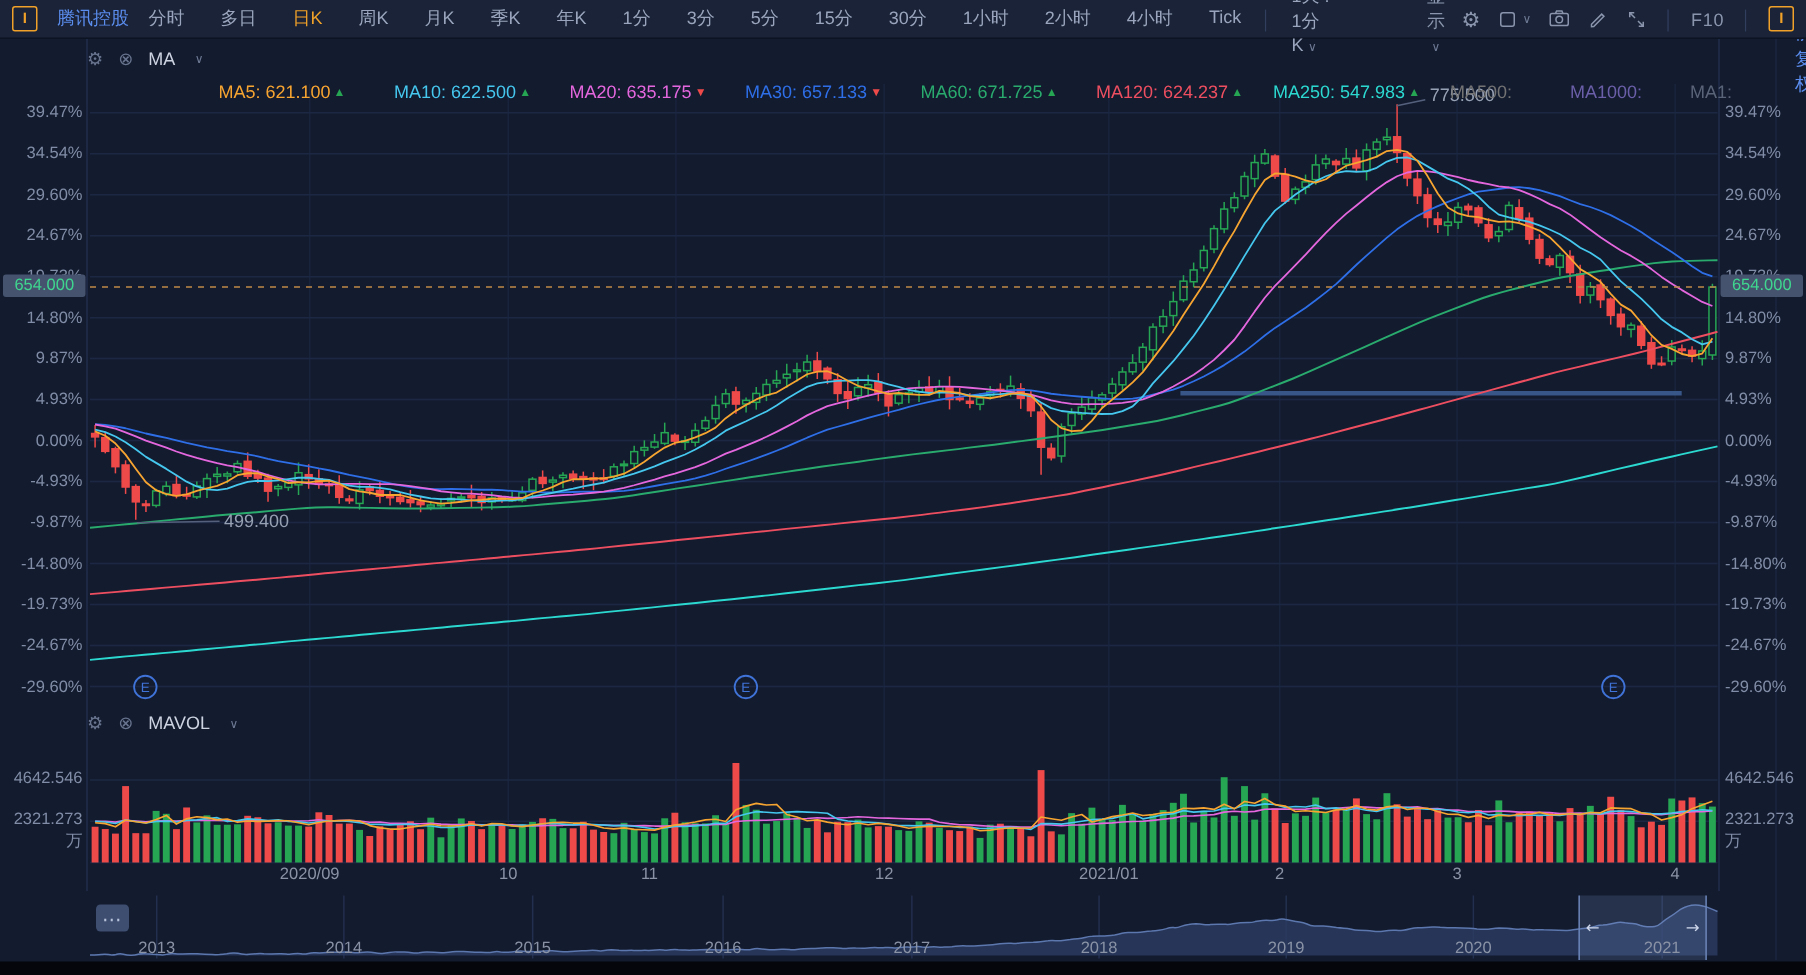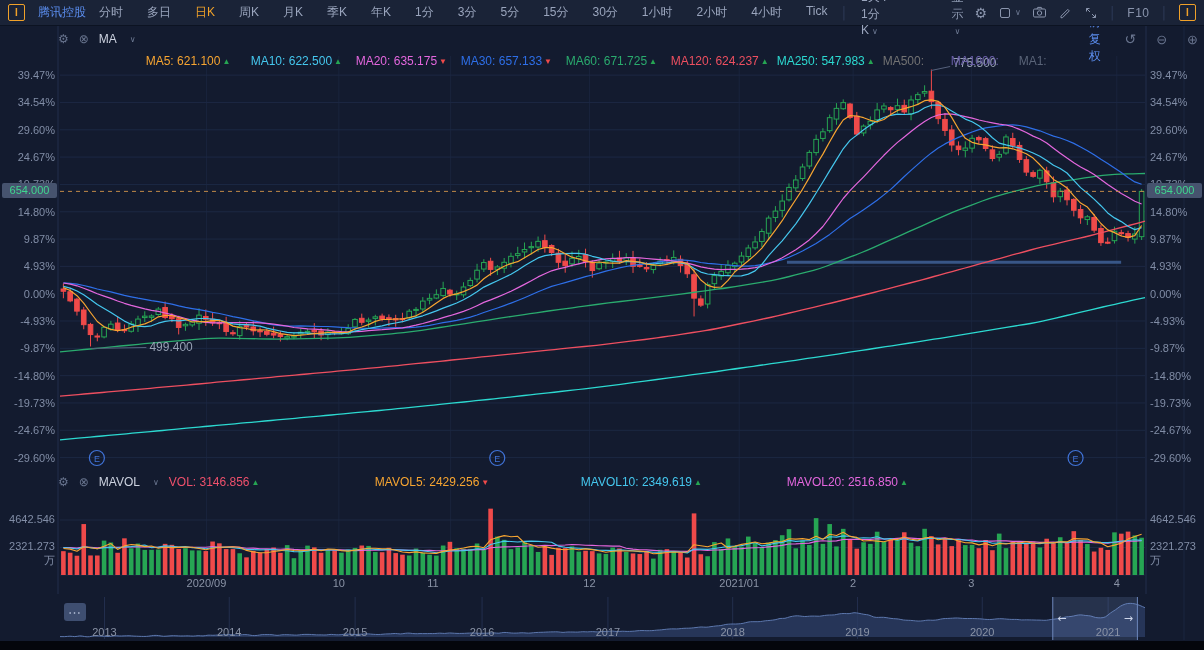--- a/index.html
+++ b/index.html
@@ -656,21 +656,21 @@
     <span class="sep">│</span>
     <span class="logo-box">I</span>
   </div>
 </div>
 
 <div class="ind-row" id="ma-row">
   <span class="ind-icon">⚙</span>
   <span class="ind-icon">⊗</span>
   <span class="ind-title">MA</span>
   <span class="chev">∨</span>
-  <span id="ma-items" style="display:flex;gap:8px;margin-top:44px;">
+  <span id="ma-items" style="display:flex;gap:20px;margin-top:44px;">
       <span class="ind-item ma-col"><span style="color: rgb(247, 165, 49);">MA5: 621.100</span><span class="arrow" style="color: rgb(38, 165, 83);">▲</span></span>
       <span class="ind-item ma-col"><span style="color: rgb(69, 199, 238);">MA10: 622.500</span><span class="arrow" style="color: rgb(38, 165, 83);">▲</span></span>
       <span class="ind-item ma-col"><span style="color: rgb(228, 103, 222);">MA20: 635.175</span><span class="arrow" style="color: rgb(239, 74, 74);">▼</span></span>
       <span class="ind-item ma-col"><span style="color: rgb(46, 111, 232);">MA30: 657.133</span><span class="arrow" style="color: rgb(239, 74, 74);">▼</span></span>
       <span class="ind-item ma-col"><span style="color: rgb(42, 171, 110);">MA60: 671.725</span><span class="arrow" style="color: rgb(38, 165, 83);">▲</span></span>
       <span class="ind-item ma-col"><span style="color: rgb(238, 79, 96);">MA120: 624.237</span><span class="arrow" style="color: rgb(38, 165, 83);">▲</span></span>
       <span class="ind-item ma-col"><span style="color: rgb(44, 217, 208);">MA250: 547.983</span><span class="arrow" style="color: rgb(38, 165, 83);">▲</span></span>
       <span class="ind-item" style="color: #737373; min-width: 60px;">MA500:</span>
       <span class="ind-item" style="color: rgb(106, 95, 168); min-width: 60px;">MA1000:</span>
       <span class="ind-item" style="color: rgb(90, 100, 120); min-width: 60px;">MA1:</span>
@@ -681,26 +681,20 @@
     <span class="ind-icon" style="font-size:13px;">⊖</span>
     <span class="ind-icon" style="font-size:13px;">⊕</span>
   </span>
 </div>
 
 <div class="ind-row" id="vol-row">
   <span class="ind-icon">⚙</span>
   <span class="ind-icon">⊗</span>
   <span class="ind-title">MAVOL</span>
   <span class="chev">∨</span>
-  <span id="vol-items" style="display:flex;gap:8px;">
-      <span class="ind-item vol-col"><span style="color: rgb(239, 80, 108);">VOL: 3146.856</span><span class="arrow" style="color: rgb(38, 165, 83);">▲</span></span>
-      <span class="ind-item vol-col"><span style="color: rgb(247, 165, 49);">MAVOL5: 2429.256</span><span class="arrow" style="color: rgb(239, 74, 74);">▼</span></span>
-      <span class="ind-item vol-col"><span style="color: rgb(69, 199, 238);">MAVOL10: 2349.619</span><span class="arrow" style="color: rgb(38, 165, 83);">▲</span></span>
-      <span class="ind-item vol-col"><span style="color: rgb(228, 103, 222);">MAVOL20: 2516.850</span><span class="arrow" style="color: rgb(38, 165, 83);">▲</span></span>
-    </span>
 </div>
 
 <div id="axis-left">
     <div class="axis-label" style="top: 68.1546px;">39.47%</div>
     <div class="axis-label" style="top: 95.452px;">34.54%</div>
     <div class="axis-label" style="top: 122.805px;">29.60%</div>
     <div class="axis-label" style="top: 150.102px;">24.67%</div>
     <div class="axis-label" style="top: 177.455px;">19.73%</div>
     <div class="axis-label" style="top: 204.752px;">14.80%</div>
     <div class="axis-label" style="top: 232.05px;">9.87%</div>

